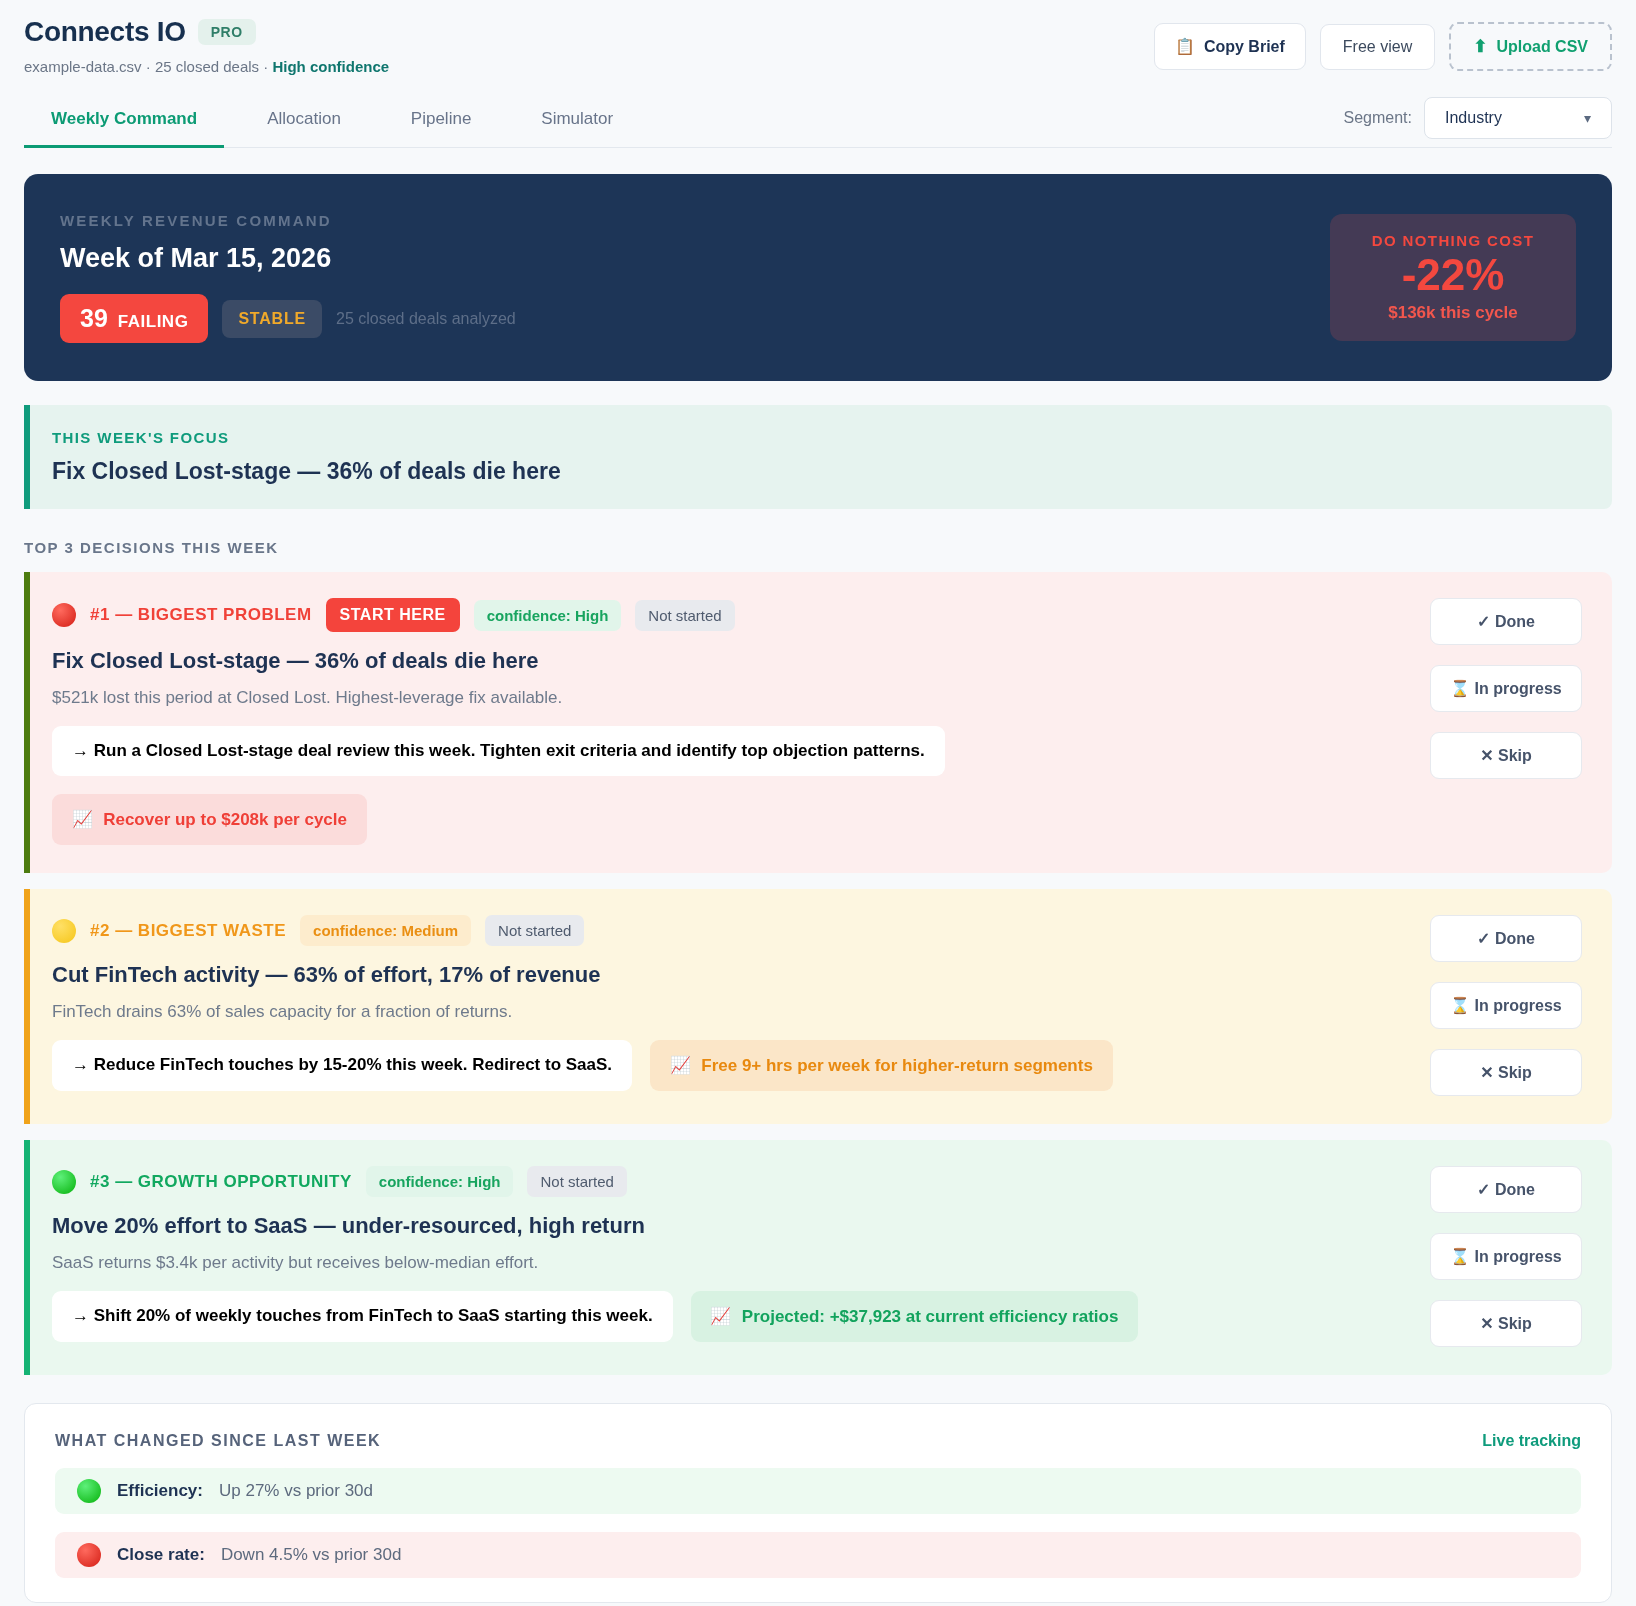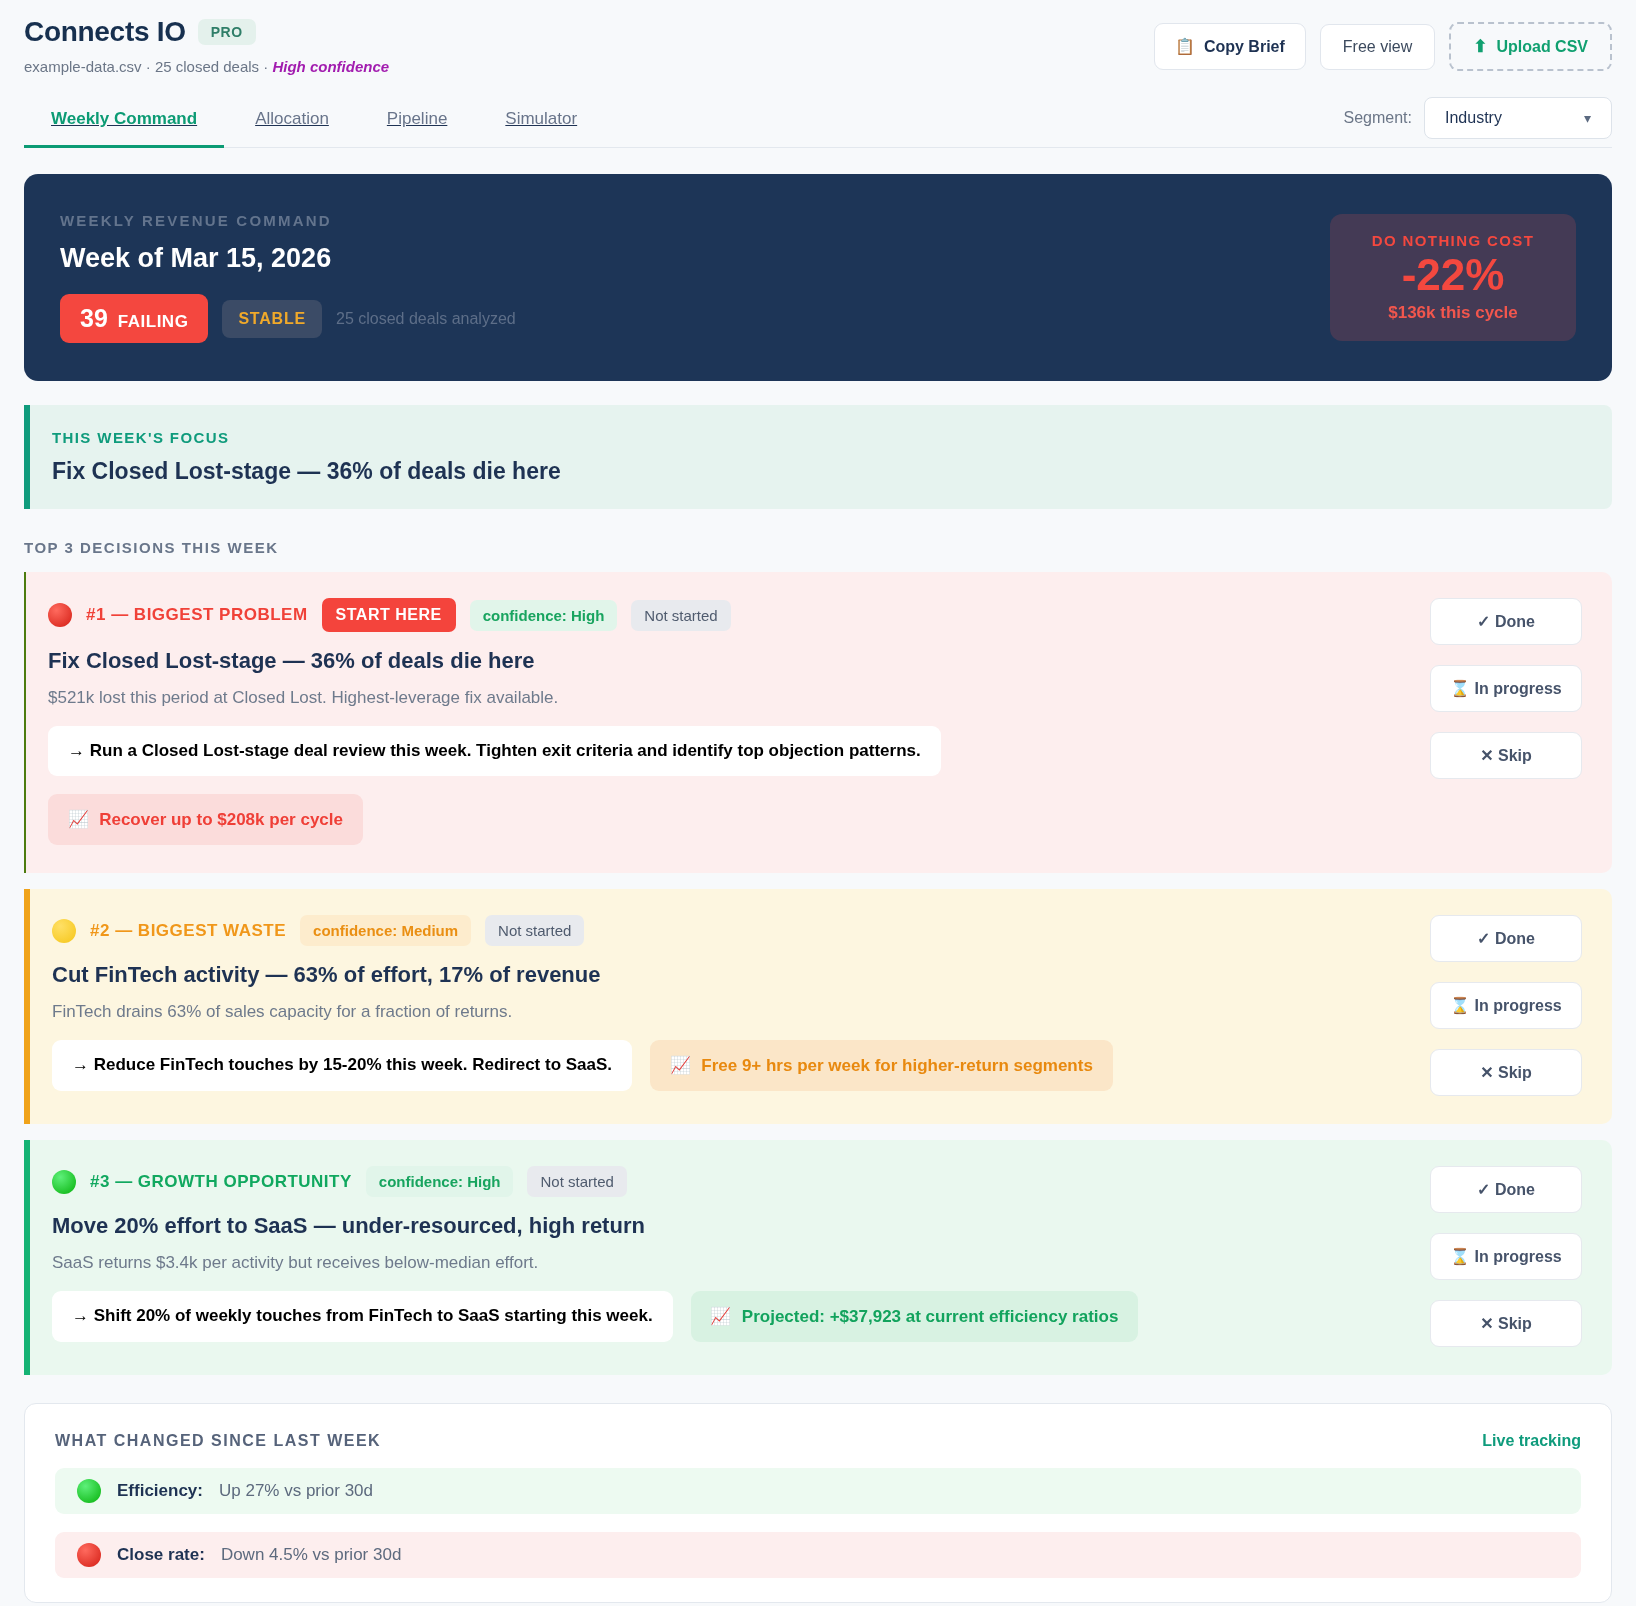--- a/index.html
+++ b/index.html
@@ -18,42 +18,42 @@
     padding: 16px 0 0 0;
   }
   .brandblock { padding-left: 0; }
   .brandline { display: flex; align-items: center; gap: 12px; }
   .brand-title { font-size: 28px; font-weight: bold; color: #17304f; letter-spacing: -0.3px; }
   .pro-badge {
     background: #e4f1ec; color: #2f7e68; font-size: 14px; font-weight: bold;
     letter-spacing: 0.6px; padding: 5px 13px; border-radius: 7px;
   }
   .subline { margin-top: 10px; font-size: 15px; color: #6b7687; }
-  .subline .conf { color: #a21caf; font-weight: bold; font-style: italic; }
+  .subline .conf { color: #0f766e; font-weight: bold; }
 
   .header-actions { display: flex; align-items: center; gap: 14px; padding-top: 6px; }
   .btn {
     background: #ffffff; border: 1px solid #e1e6ed; border-radius: 9px;
     font-size: 16px; font-weight: bold; color: #1e3253;
     padding: 13px 20px; display: flex; align-items: center; gap: 9px;
     cursor: pointer; white-space: nowrap;
   }
   .btn-plain { font-weight: normal; color: #3c4a5e; padding: 13px 22px; }
   .btn-upload {
     background: transparent; border: 2px dashed #b9c2ce; color: #10a070;
     font-weight: bold; padding: 12px 22px;
   }
   .btn-upload .up { color: #10a070; font-size: 17px; }
 
   
   .tabsrow {
     display: flex; align-items: center; justify-content: space-between;
     border-bottom: 1px solid #e3e8ee; margin-top: 22px;
   }
-  .tabs { display: flex; gap: 4px; text-decoration: underline; }
+  .tabs { display: flex; gap: 16px; }
   .tab {
     font-size: 17px; color: #68748a; padding: 12px 27px 16px 27px;
     cursor: pointer; border-bottom: 3px solid transparent; margin-bottom: -1px;
   }
   .tab.active { color: #0c9b74; font-weight: bold; border-bottom-color: #0c9b74; }
   .segment-wrap { display: flex; align-items: center; gap: 12px; padding-bottom: 8px; }
   .segment-label { font-size: 16px; color: #6b7687; }
   .segment-select {
     border: 1px solid #dde3ea; background: #fff; border-radius: 8px;
     font-size: 16px; color: #1e3253; padding: 11px 20px;
@@ -103,21 +103,21 @@
   .section-kicker {
     margin-top: 30px; font-size: 15px; letter-spacing: 1.5px;
     font-weight: bold; color: #69768a;
   }
 
   
   .card {
     margin-top: 16px; border-radius: 0 10px 10px 0; padding: 26px 30px 28px 22px;
     display: flex; justify-content: space-between; gap: 18px; position: relative;
   }
-  .card.red    { background: #fdeeee; border-left: 2px solid #4d7c0f; }
+  .card.red    { background: #fdeeee; border-left: 6px solid #4d7c0f; }
   .card.amber  { background: #fdf6e0; border-left: 6px solid #f0a31a; }
   .card.green  { background: #eaf8ef; border-left: 6px solid #15b374; }
   .card-body { flex: 1; min-width: 0; }
 
   .card-head { display: flex; align-items: center; gap: 14px; flex-wrap: wrap; }
   .dot { width: 24px; height: 24px; border-radius: 50%; flex: 0 0 auto; }
   .dot.red   { background: radial-gradient(circle at 35% 30%, #ff6a5e, #d31d14); }
   .dot.amber { background: radial-gradient(circle at 35% 30%, #ffe066, #f5c518); }
   .dot.green { background: radial-gradient(circle at 35% 30%, #5ef07a, #06b10a); }
 

